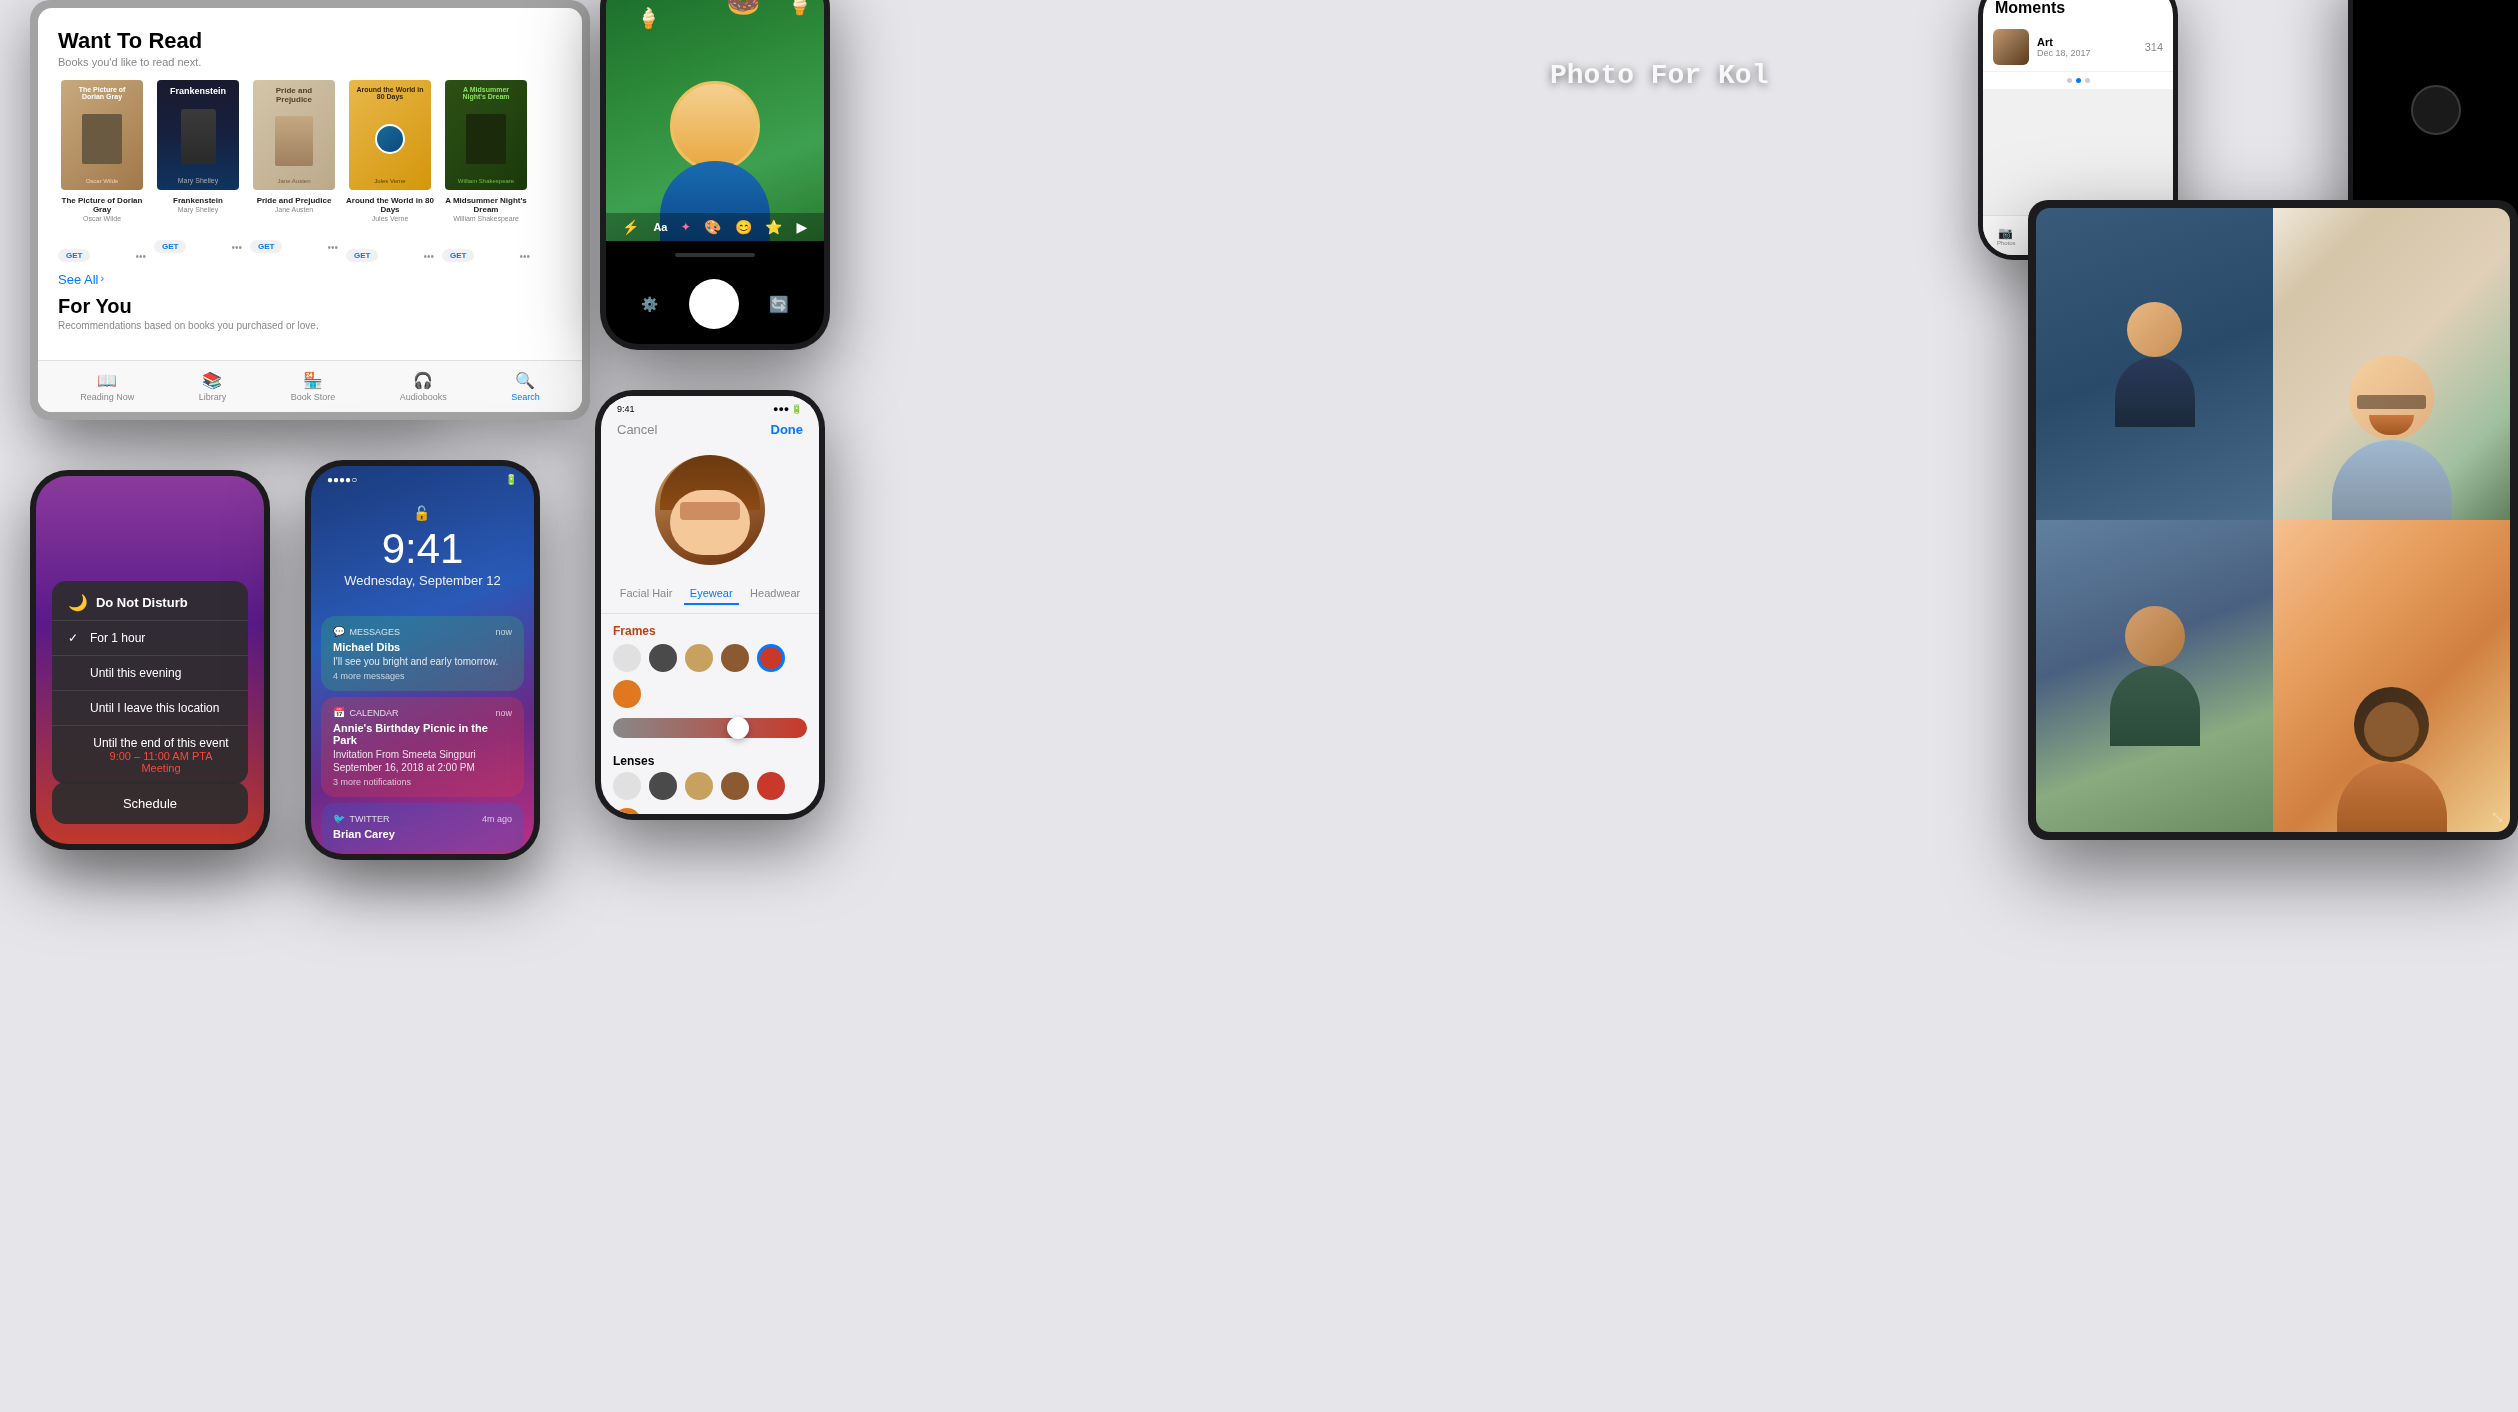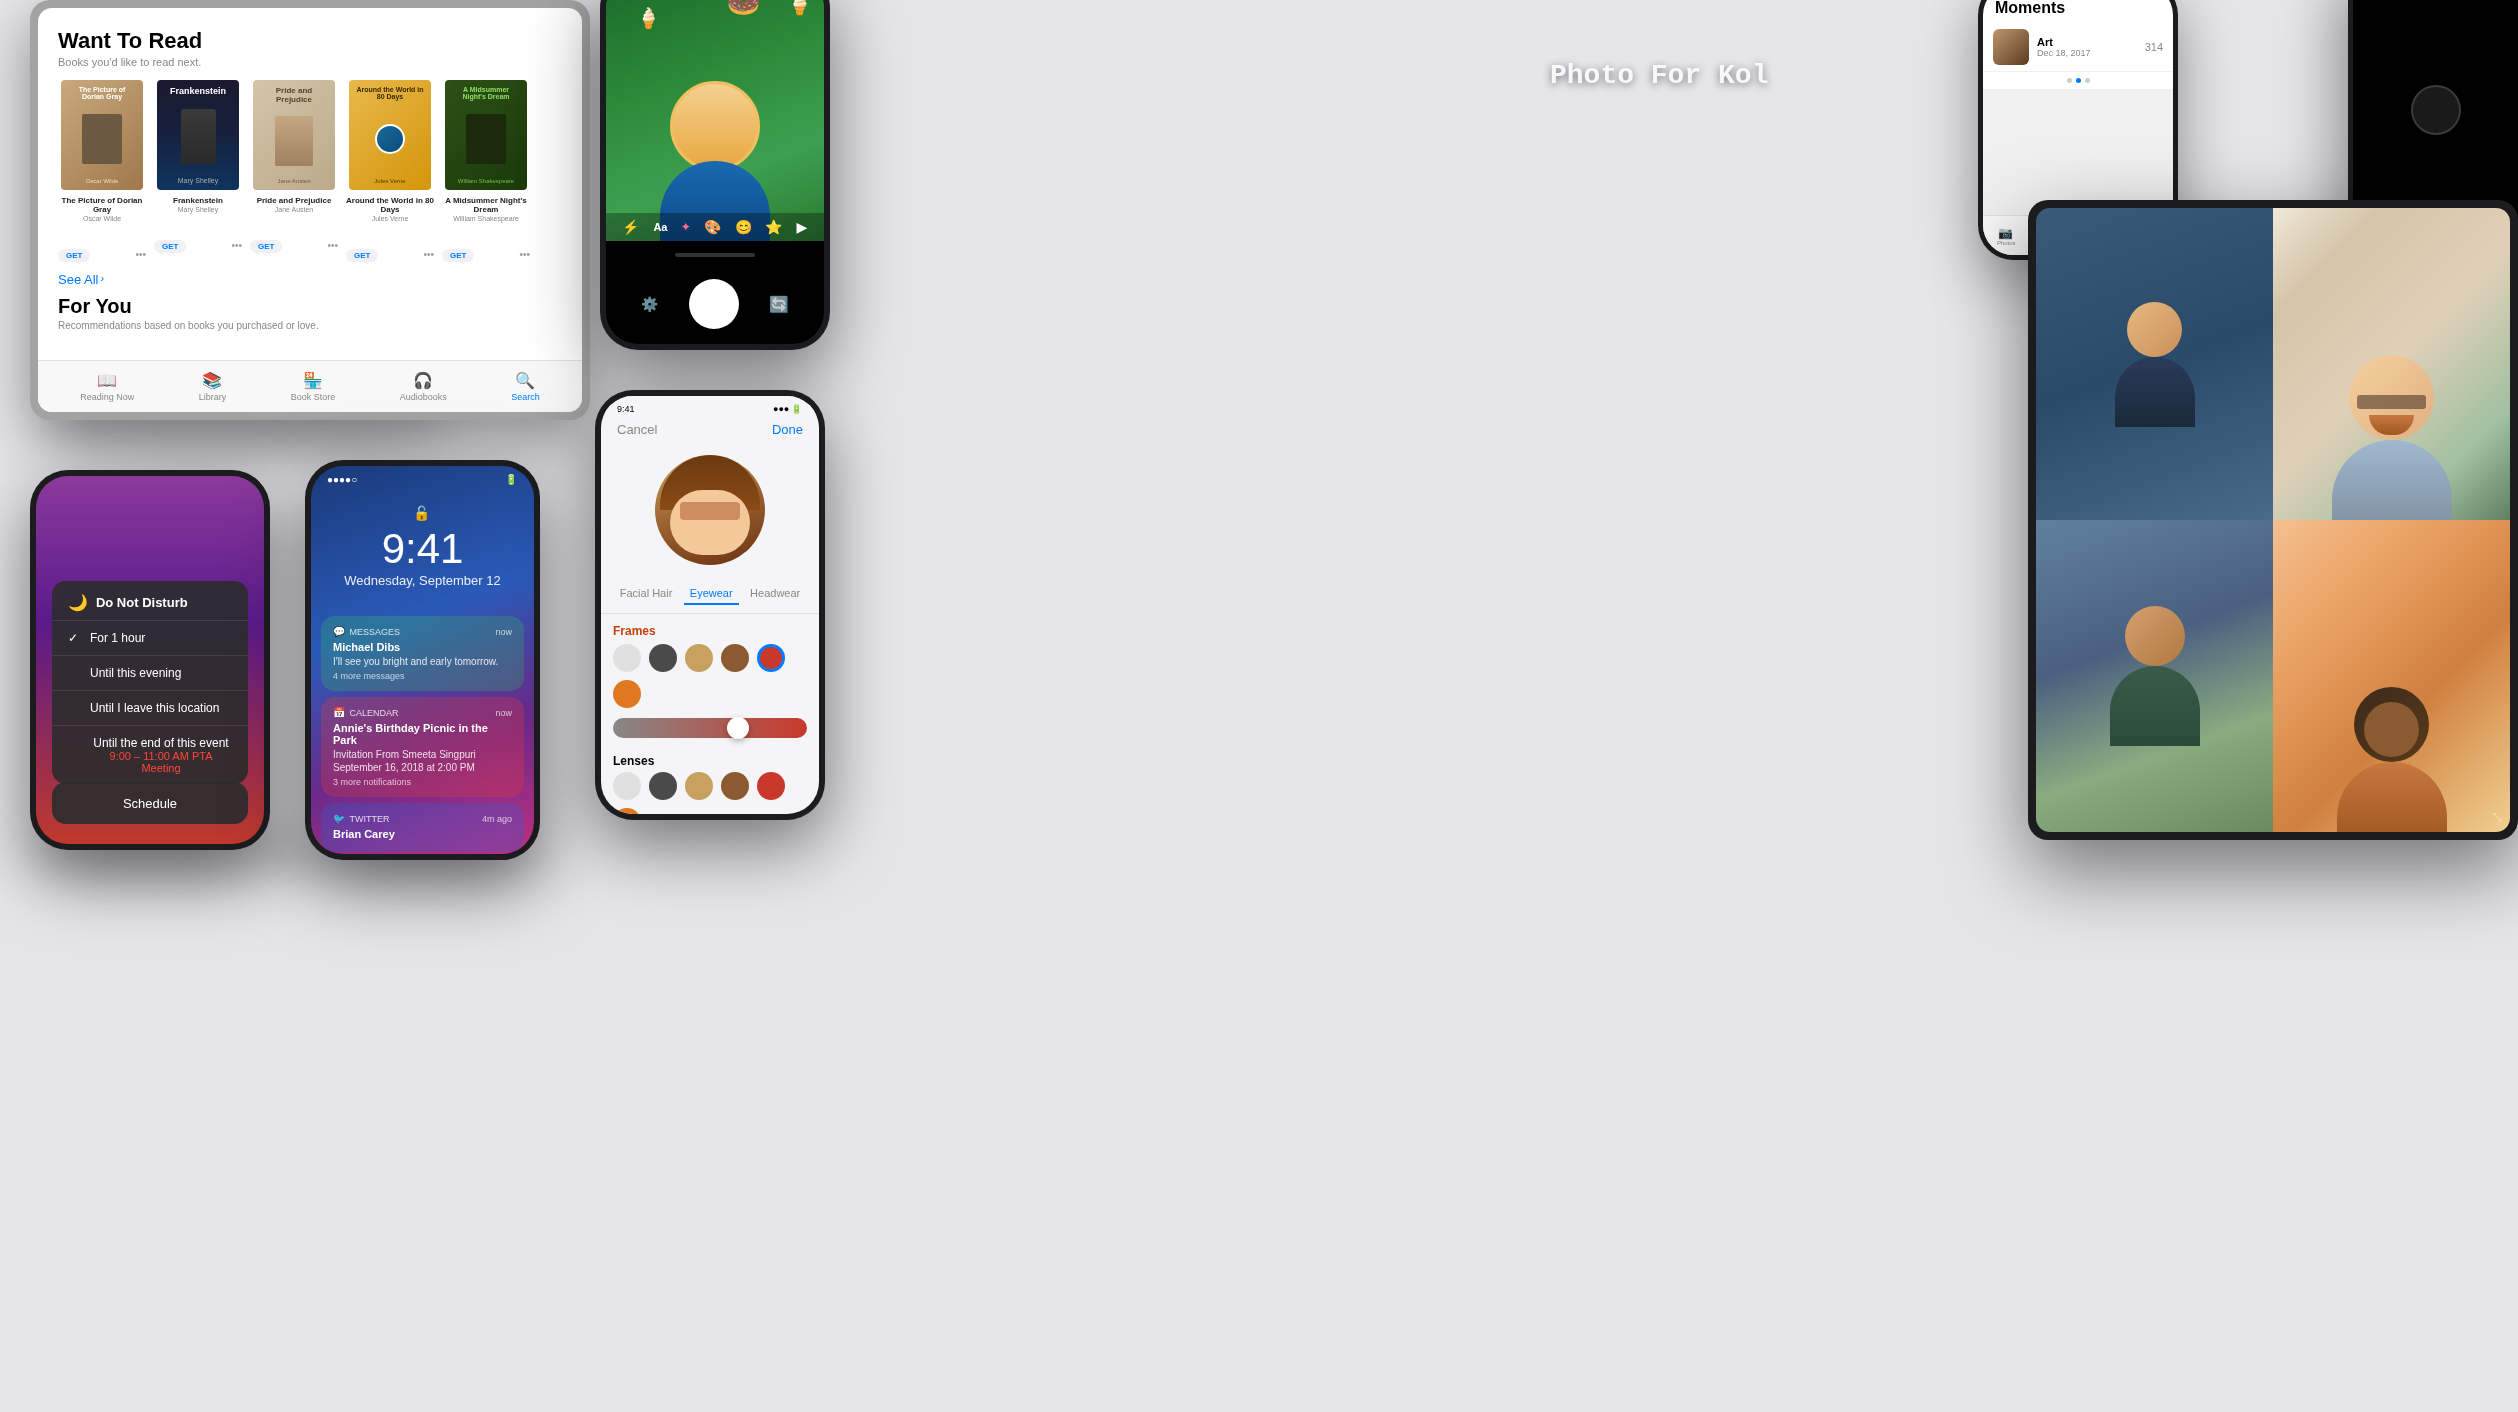--- a/index.html
+++ b/index.html
@@ -158,21 +158,21 @@
       padding: 6px;
     }
     .midsummer-title { font-size: 7px; font-weight: 700; color: #90e060; text-align: center; }
     .midsummer-author { font-size: 6px; color: #70c040; }
     .book-meta { width: 100%; }
     .book-name { font-size: 8px; font-weight: 600; color: #222; text-align: center; margin-bottom: 1px; }
     .book-author { font-size: 7px; color: #888; text-align: center; margin-bottom: 4px; }
     .book-actions {
       display: flex;
       justify-content: space-between;
-      align-items: flex-start;
+      align-items: flex-end;
       margin-top: 27px;
     }
     .get-btn {
       background: #f0f0f5;
       border-radius: 10px;
       padding: 2px 8px;
       font-size: 8px;
       font-weight: 600;
       color: #007aff;
       cursor: pointer;
@@ -507,21 +507,21 @@
       justify-content: space-between;
       font-size: 9px;
       color: #000;
     }
     .memoji-header {
       display: flex;
       justify-content: space-between;
       padding: 8px 16px;
     }
     .memoji-cancel { font-size: 13px; color: #888; cursor: pointer; }
-    .memoji-done { font-size: 13px; color: #007aff; font-weight: 400; cursor: pointer; }
+    .memoji-done { font-size: 13px; color: #007aff; font-weight: 700; cursor: pointer; }
     .memoji-avatar-area {
       display: flex;
       justify-content: center;
       padding: 10px 0;
     }
     .memoji-avatar {
       width: 110px;
       height: 110px;
       border-radius: 55px;
       background: linear-gradient(160deg, #c8a060 0%, #9a6030 50%, #6a3010 100%);

